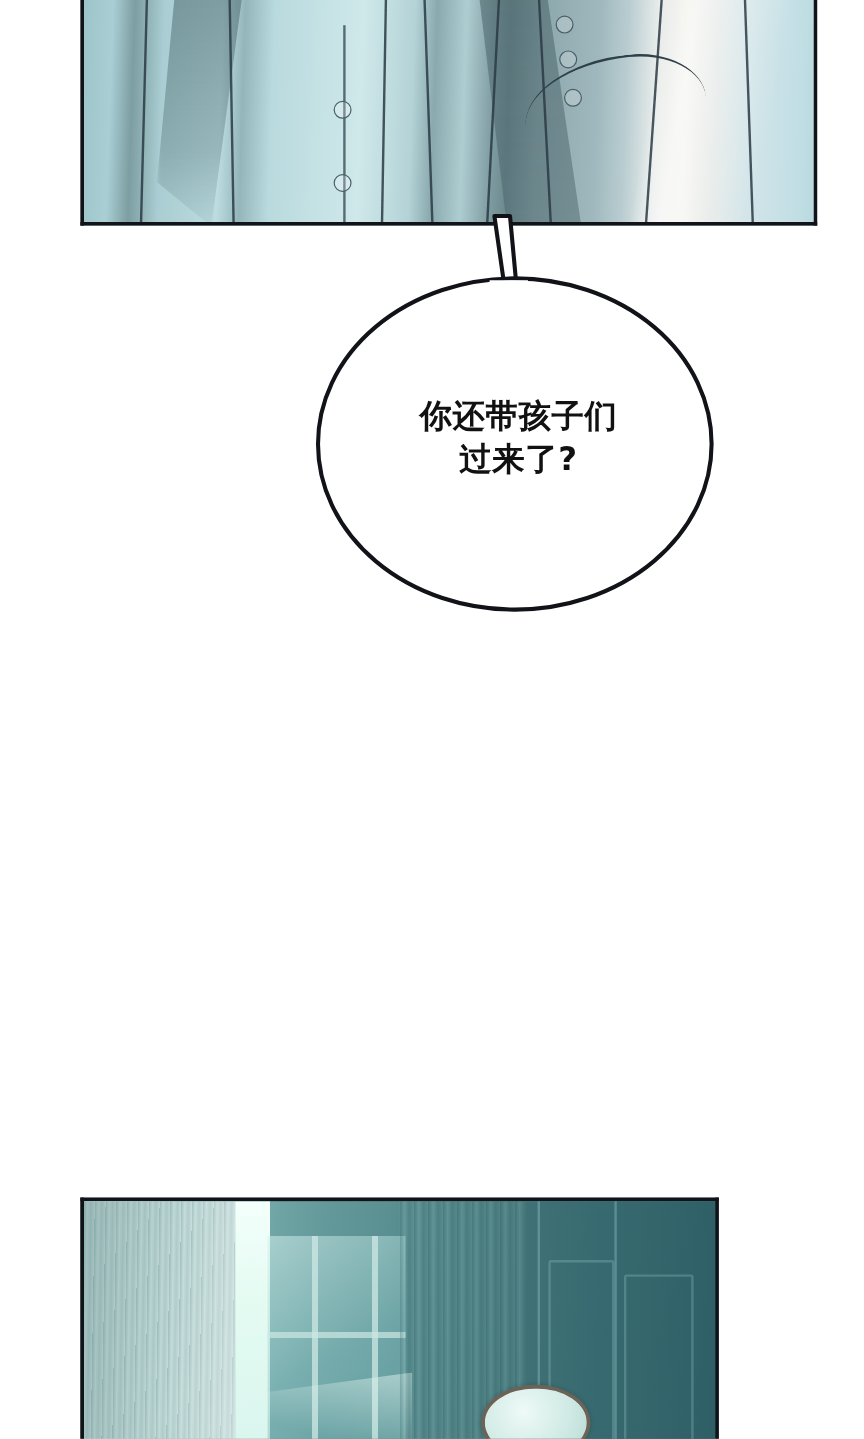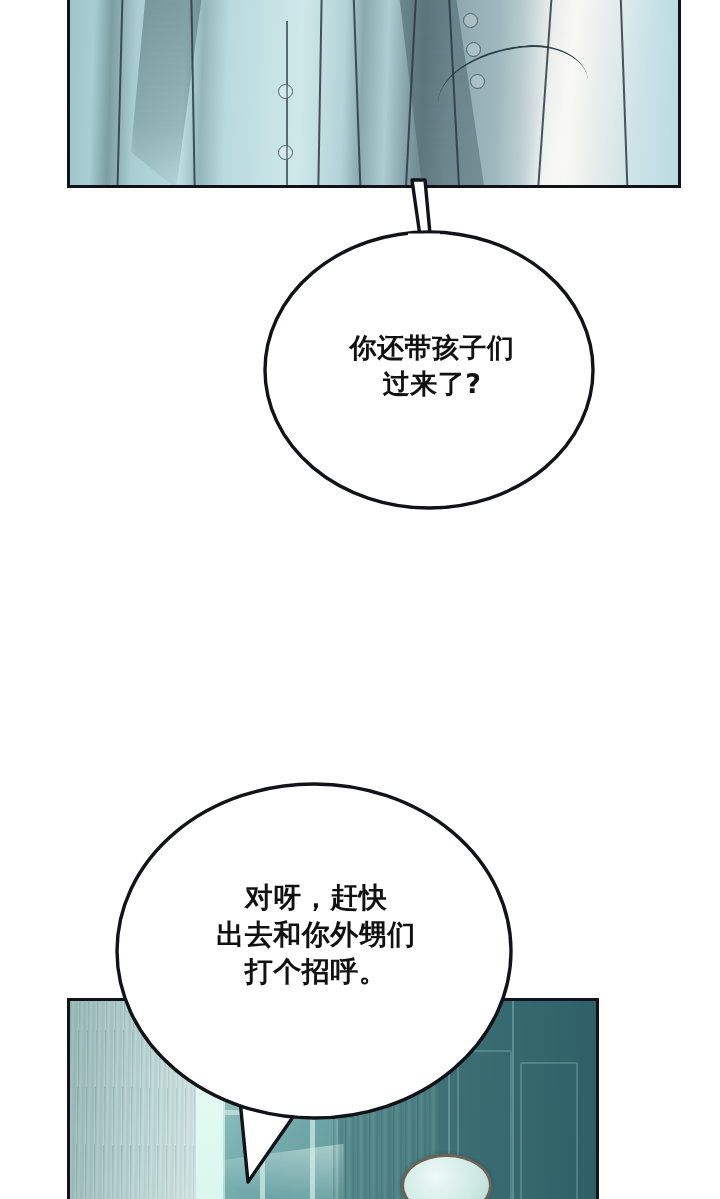--- a/index.html
+++ b/index.html
@@ -329,24 +329,14 @@
   <div class="bubble" id="bubble-1">
     <svg width="340" height="340" viewBox="0 0 340 340">
       <path d="M168,56 L163,2 L150,2 L158,58 Z" fill="#ffffff" stroke="#111318" stroke-width="3.4" stroke-linejoin="round"></path>
       <ellipse cx="167" cy="192" rx="164" ry="138" fill="#ffffff" stroke="#111318" stroke-width="3.4"></ellipse>
       <path d="M146,58 L178,58" stroke="#ffffff" stroke-width="5"></path>
     </svg>
     <div class="bubble-text">你还带孩子们
 过来了?</div>
   </div>
 
-  <div class="bubble" id="bubble-2">
-    <svg width="404" height="410" viewBox="0 0 404 410">
-      <path d="M126,322 L134,404 L188,326 Z" fill="#ffffff" stroke="#111318" stroke-width="3.4" stroke-linejoin="round"></path>
-      <ellipse cx="200" cy="173" rx="197" ry="167" fill="#ffffff" stroke="#111318" stroke-width="3.4"></ellipse>
-      <path d="M118,318 L196,322" stroke="#ffffff" stroke-width="5"></path>
-    </svg>
-    <div class="bubble-text">对呀，赶快
-出去和你外甥们
-打个招呼。</div>
-  </div>
 
 </div>
 
 </body></html>

